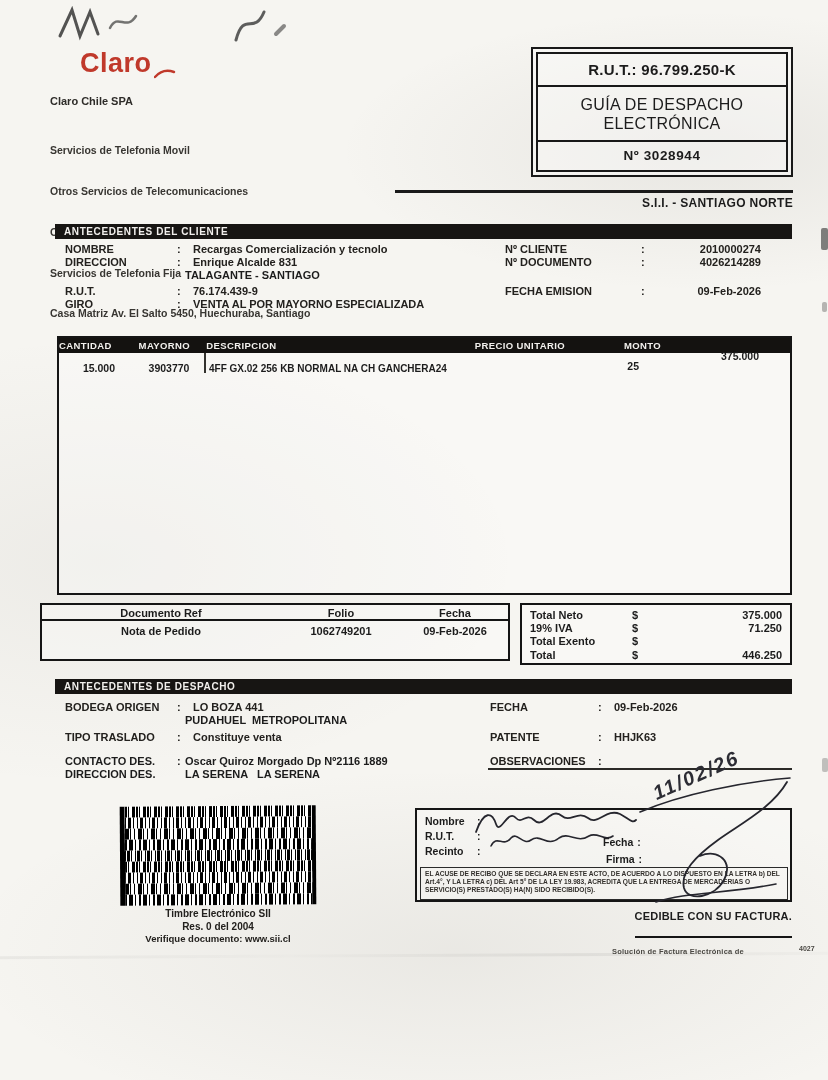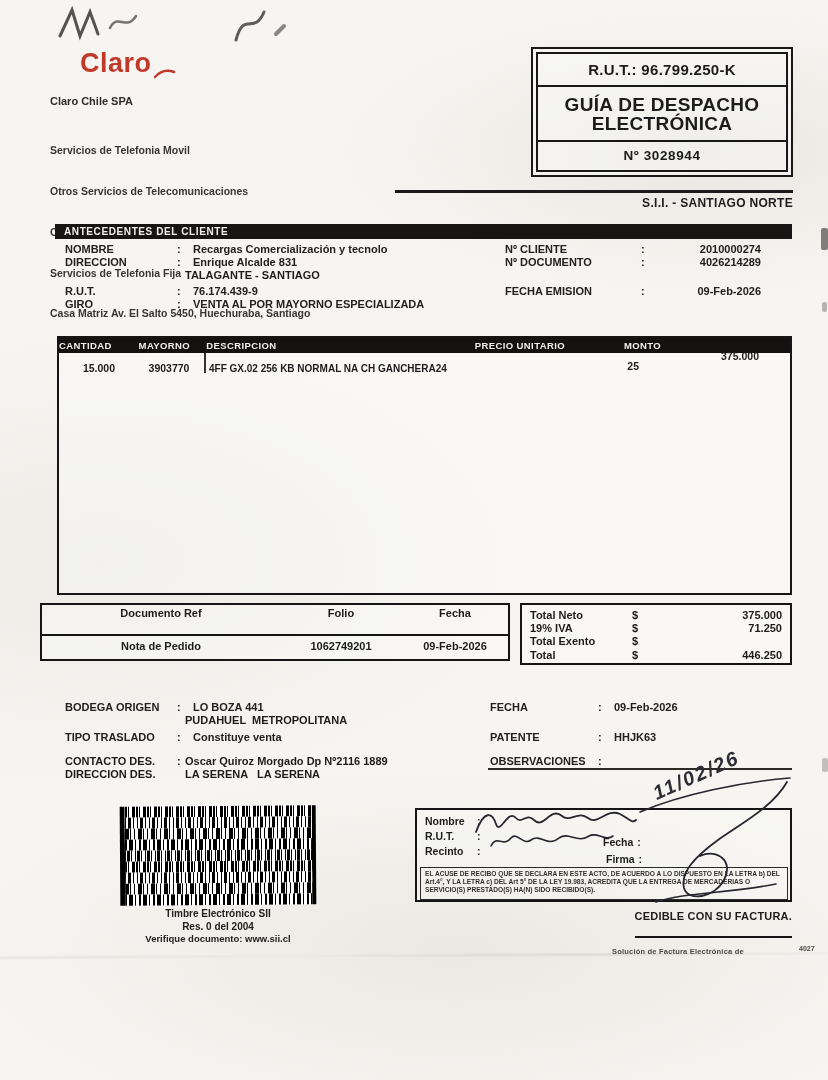--- a/index.html
+++ b/index.html
@@ -27,21 +27,21 @@
     font-size:27px;font-weight:bold;color:#c0392b;letter-spacing:.5px}
   .logo-swoosh{margin:3px 0 0 2px}
   .company{position:absolute;left:50px;top:95px;font-size:11px;font-weight:bold;color:#2e2c29}
   .services{position:absolute;left:50px;top:117px;font-size:10.5px;font-weight:bold;color:#383632;line-height:13.6px;white-space:pre}
 
   
   .rutbox{position:absolute;left:531px;top:47px;width:262px;border:2px solid #181818;padding:3px;background:rgba(255,255,255,.35)}
   .rutbox-inner{border:2px solid #181818;text-align:center}
   .rut-line{font-size:15px;font-weight:bold;padding:7px 2px;letter-spacing:.3px}
   .rut-div{border-top:2px solid #181818}
-  .doc-title{font-size:19px;font-weight:bold;line-height:19px;padding:8px 0 7px;letter-spacing:.3px}
+  .doc-title{font-size:16px;font-weight:normal;line-height:19px;padding:8px 0 7px;letter-spacing:.3px}
   .doc-number{font-size:13.5px;font-weight:bold;padding:6px 0 7px;letter-spacing:.6px}
   .sii{position:absolute;left:395px;top:190px;width:398px;border-top:3px solid #1a1a1a;text-align:right;
     font-size:12px;font-weight:bold;padding-top:3px;letter-spacing:.3px}
 
   
   .secbar{position:absolute;left:55px;width:737px;height:15px;background:#171513;color:#f1efec;
     font-size:10px;font-weight:bold;letter-spacing:.6px;line-height:15px;padding-left:9px}
   .bar-cliente{top:224px}
   .bar-despacho{top:679px}
 
@@ -66,21 +66,21 @@
   .it{position:absolute;font-size:10.5px;font-weight:bold;white-space:pre}
   .it-cant{left:0;top:24px;width:80px;text-align:center}
   .it-cod{left:76px;top:24px;width:68px;text-align:center}
   .it-desc{left:150px;top:25px;font-size:10px}
   .it-precio{left:430px;top:22px;width:150px;text-align:right}
   .it-monto{left:560px;top:12px;width:140px;text-align:right}
   .col-div{position:absolute;left:145px;top:15px;width:2px;height:20px;background:#34322e}
 
   
   .reft{position:absolute;left:40px;top:603px;width:470px;height:58px;border:2px solid #151515;background:rgba(255,255,255,.3)}
-  .reft-head{display:flex;font-size:11px;font-weight:bold;height:31px;line-height:16px;text-align:center;border-bottom:2px solid #151515}
+  .reft-head{display:flex;font-size:11px;font-weight:bold;height:16px;line-height:16px;text-align:center;border-bottom:2px solid #151515}
   .reft-row{display:flex;font-size:11px;font-weight:bold;text-align:center;padding-top:4px}
   .rc-doc{width:238px}.rc-folio{width:122px}.rc-fecha{width:106px}
 
   
   .totals{position:absolute;left:520px;top:603px;width:272px;height:62px;border:2px solid #151515;
     padding:4px 8px 0 8px;font-size:11px;font-weight:bold;background:rgba(255,255,255,.3)}
   .trow{display:flex;line-height:13.2px}
   .trow .tl{flex:0 0 102px}.trow .tc{flex:0 0 28px}.trow .tv{flex:1;text-align:right}
 
   
@@ -259,20 +259,21 @@
       <span class="tc">$</span>
       <span class="tv"></span>
     </div>
     <div class="trow">
       <span class="tl">Total</span>
       <span class="tc">$</span>
       <span class="tv">446.250</span>
     </div>
   </div>
 
+  <div class="secbar bar-despacho">ANTECEDENTES DE DESPACHO</div>
 
   <div class="frow fl r-bodega">
     <span class="l">BODEGA ORIGEN</span>
     <span class="c">:</span>
     <span class="v">LO BOZA 441</span>
   </div>
   <div class="v-bod2">PUDAHUEL  METROPOLITANA</div>
   <div class="frow fl r-tipo">
     <span class="l">TIPO TRASLADO</span>
     <span class="c">:</span>

